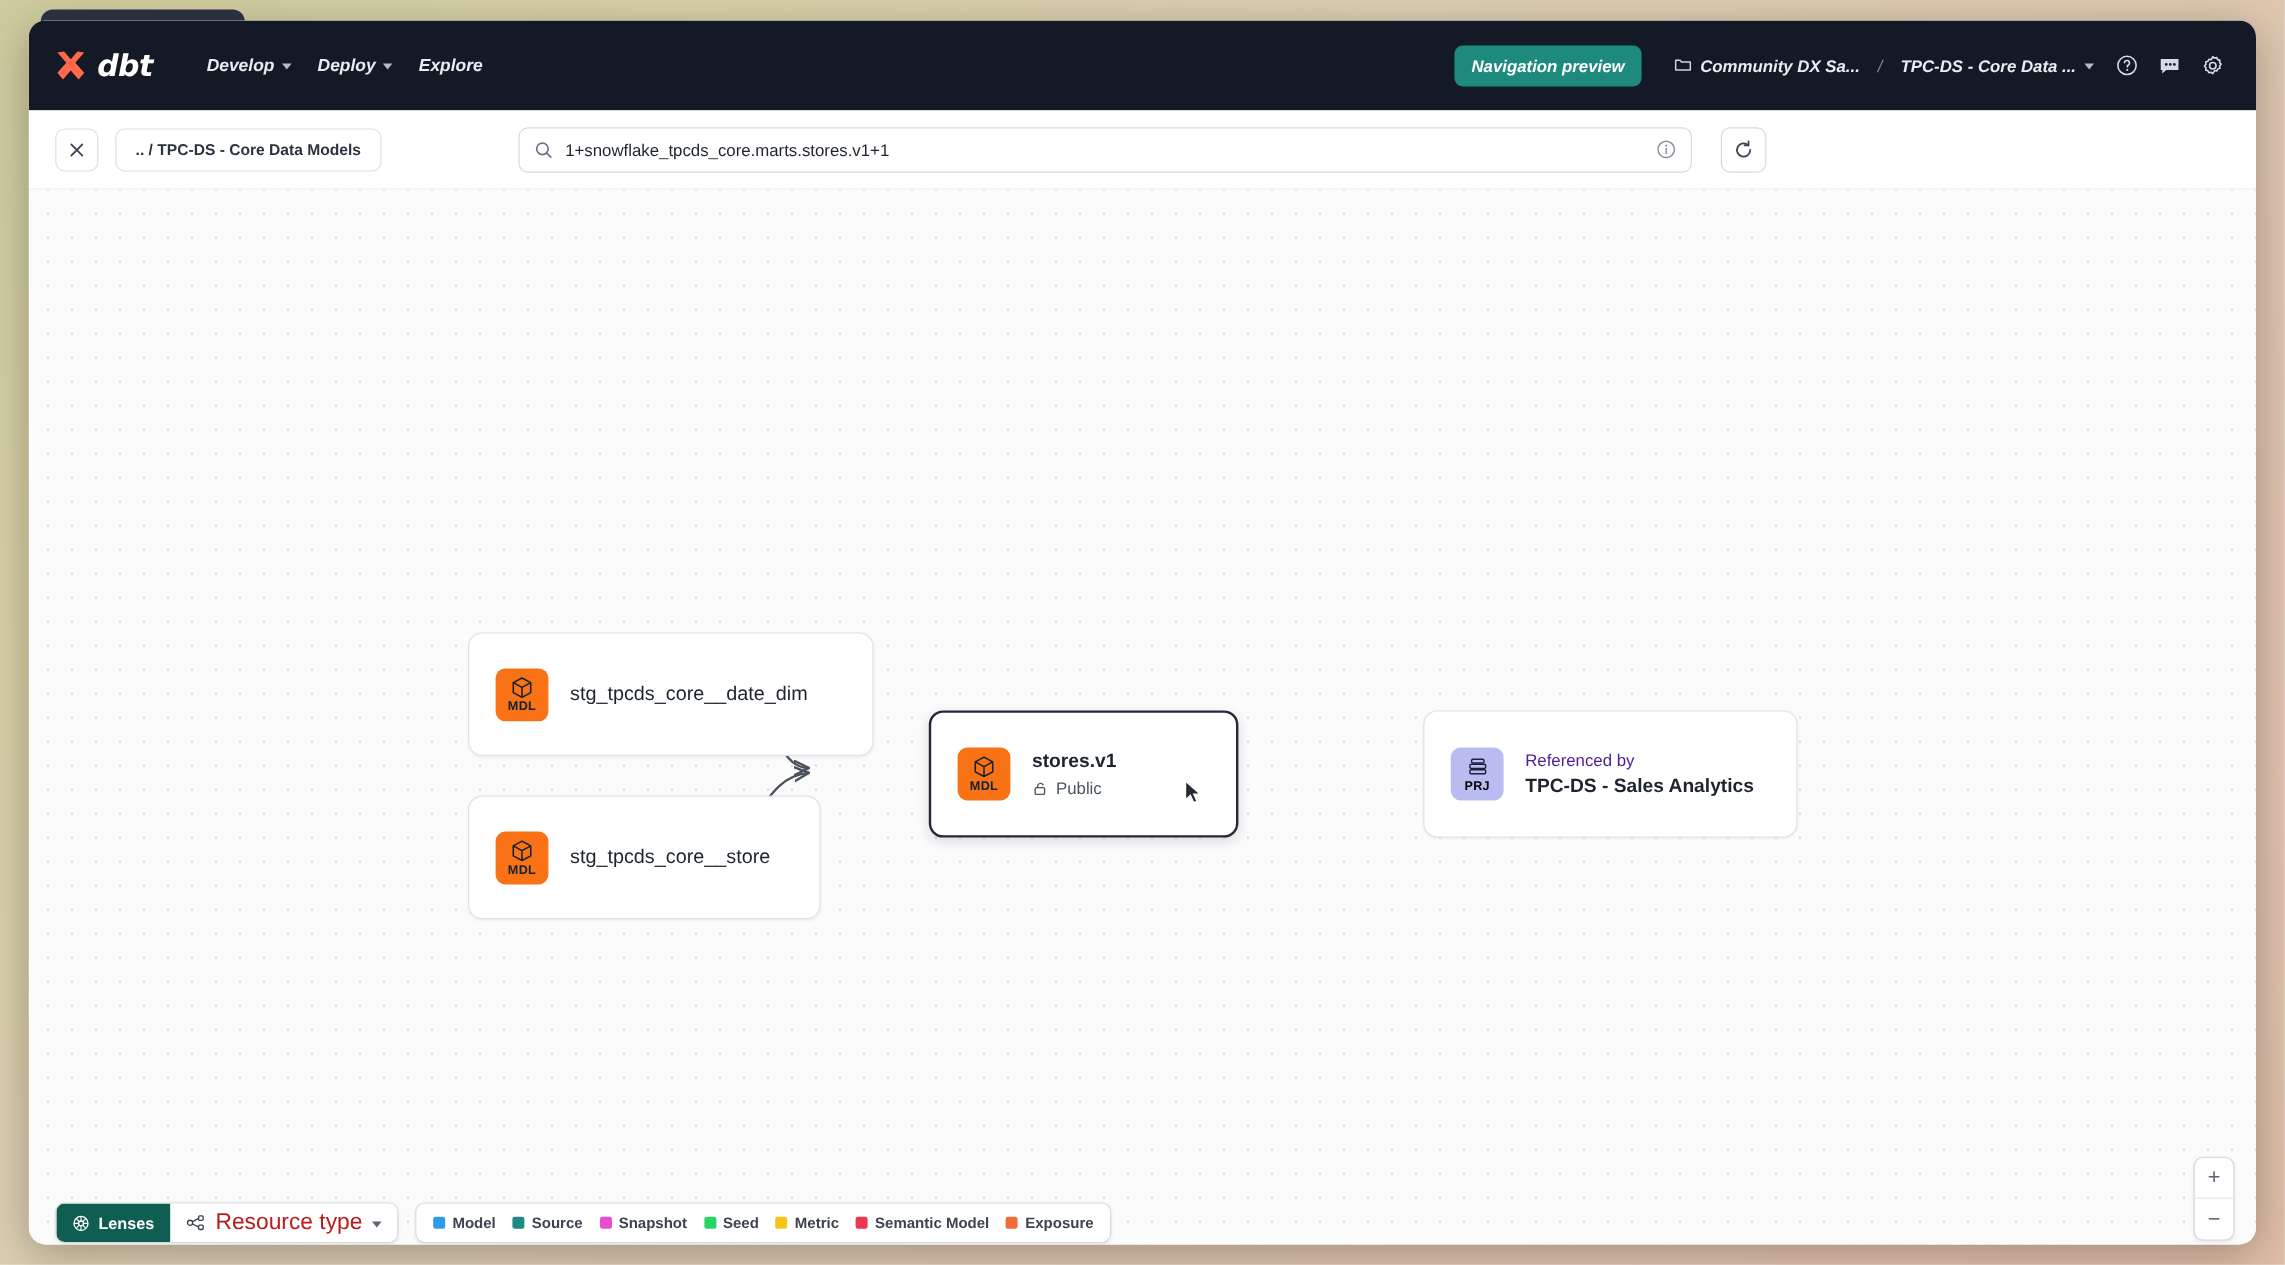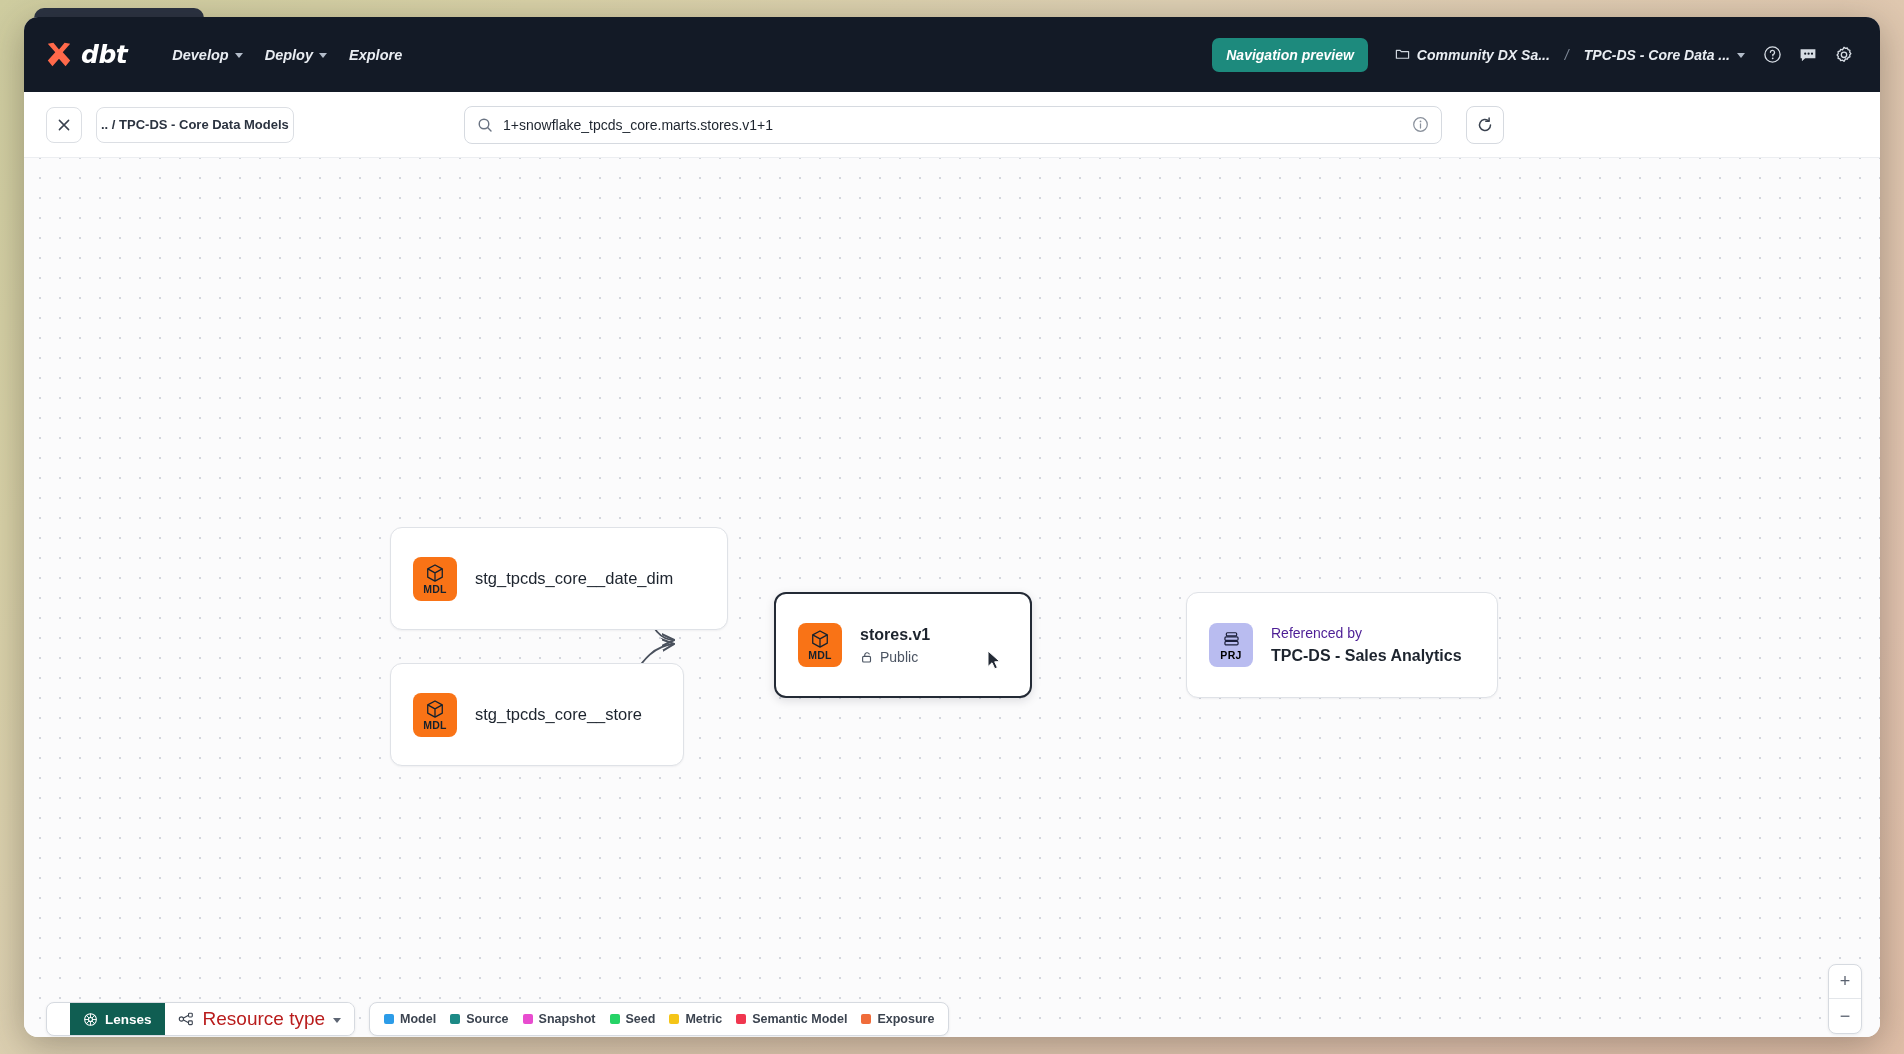--- a/index.html
+++ b/index.html
@@ -97,32 +97,31 @@
     position: relative;
   }
   #close-btn {
     width: 36px; height: 36px;
     border: 1px solid #dcdfe4; border-radius: 8px;
     background: #fff; display:flex; align-items:center; justify-content:center;
     cursor: pointer; flex: 0 0 auto;
   }
   #crumb-pill {
     margin-left: 14px;
-    height: 36px; padding: 0 4px;
+    height: 36px; padding: 0 16px;
     border: 1px solid #dcdfe4; border-radius: 8px;
     background: #fff;
     display: flex; align-items: center;
     font-size: 13px; font-weight: 600; color: #2b3340;
     cursor: pointer; white-space: nowrap;
   }
   #search-wrap {
     position: absolute; left: 50%; transform: translateX(-50%);
     display: flex; align-items: center; gap: 24px;
     width: 1040px;
-    margin-left: 32px;
   }
   #search-box {
     flex: 1; height: 38px;
     border: 1px solid #d6dae0; border-radius: 8px;
     background: #fff;
     display: flex; align-items: center; gap: 10px;
     padding: 0 12px;
   }
   #search-value {
     flex: 1; font-size: 14px; color: #1d242e;
@@ -191,21 +190,21 @@
   #lens-group {
     display: flex; align-items: stretch;
     border: 1px solid #d6dae0; border-radius: 8px;
     overflow: hidden; background: #fff;
     box-shadow: 0 1px 3px rgba(20,25,35,.07);
     height: 34px;
   }
   #lenses-btn {
     background: #105e52; color: #fff;
     display: flex; align-items: center; gap: 7px;
-    padding: 0 13px; font-size: 13.5px; font-weight: 700; cursor: pointer; margin-left: 23px;
+    padding: 0 13px; font-size: 13.5px; font-weight: 700; cursor: pointer;
   }
   #restype-btn {
     display: flex; align-items: center; gap: 8px;
     padding: 0 13px; font-size: 19px; color: #b91c1c; cursor: pointer; background: #fff;
   }
   #legend {
     display: flex; align-items: center; gap: 14px;
     height: 34px; padding: 0 14px;
     background: #fff; border: 1px solid #d6dae0; border-radius: 8px;
     box-shadow: 0 1px 3px rgba(20,25,35,.07);

